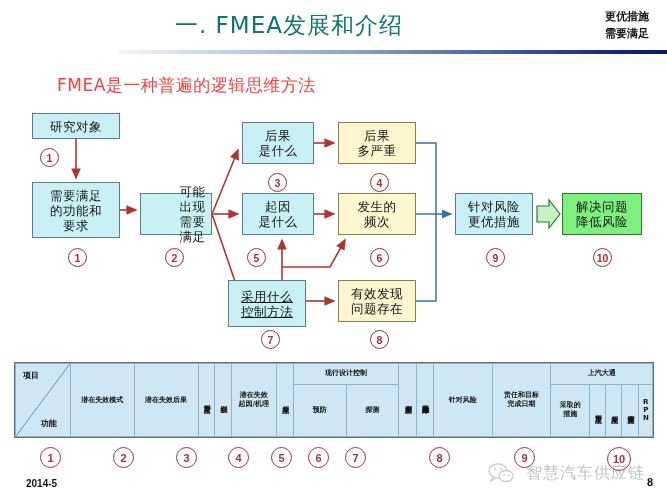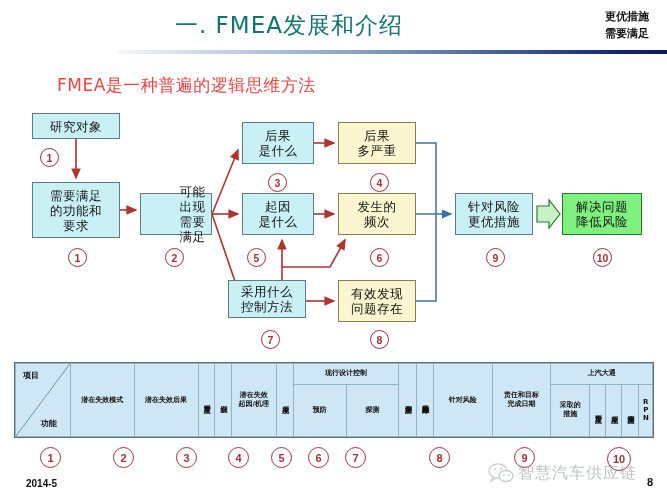--- a/index.html
+++ b/index.html
@@ -67,21 +67,21 @@
   
   .bnum{position:absolute;width:19px;height:19px;border:1.6px solid #a8303a;
      border-radius:50%;color:#a8303a;font-size:11px;font-weight:bold;
      display:flex;align-items:center;justify-content:center;background:#fff;
      font-family:"Liberation Sans",sans-serif;}
   .bnum.wide{width:22px;height:22px;font-size:11px;}
 
   
   .date{position:absolute;left:26px;top:478px;font-size:10px;color:#111;font-weight:bold;}
   .pageno{position:absolute;right:14px;top:476px;font-size:11px;color:#111;font-weight:bold;}
-  .wm{position:absolute;left:488px;top:462px;display:flex;align-items:center;gap:4px;
+  .wm{position:absolute;left:488px;top:462px;display:flex;align-items:center;gap:12px;
      opacity:.55;}
   .wm-txt{font-size:16px;color:#8a9098;font-family:"DejaVu Sans",sans-serif;letter-spacing:1px;}
 </style>
 </head>
 <body>
 
 <div id="root">
 
 
   <div class="hdr-title">一. FMEA发展和介绍</div>
@@ -160,21 +160,21 @@
             <div>后果</div>
             <div>是什么</div>
           </div>
         </div>
         <div class="fbox cyan" style="left: 242px; top: 93px; width: 72px; height: 42px;">
           <div>
             <div>起因</div>
             <div>是什么</div>
           </div>
         </div>
-        <div class="fbox cyan" style="left: 228px; top: 180px; width: 78px; height: 38px;">
+        <div class="fbox cyan" style="left: 228px; top: 180px; width: 78px; height: 47px; text-decoration: underline;">
           <div>
             <div>采用什么</div>
             <div>控制方法</div>
           </div>
         </div>
         <div class="fbox yellow" style="left: 338px; top: 22px; width: 78px; height: 42px;">
           <div>
             <div>后果</div>
             <div>多严重</div>
           </div>

